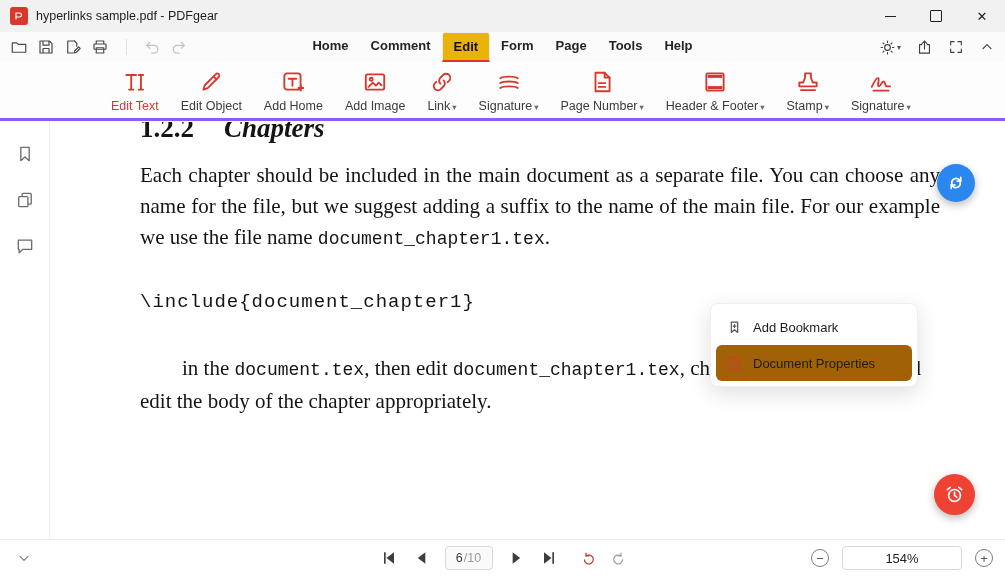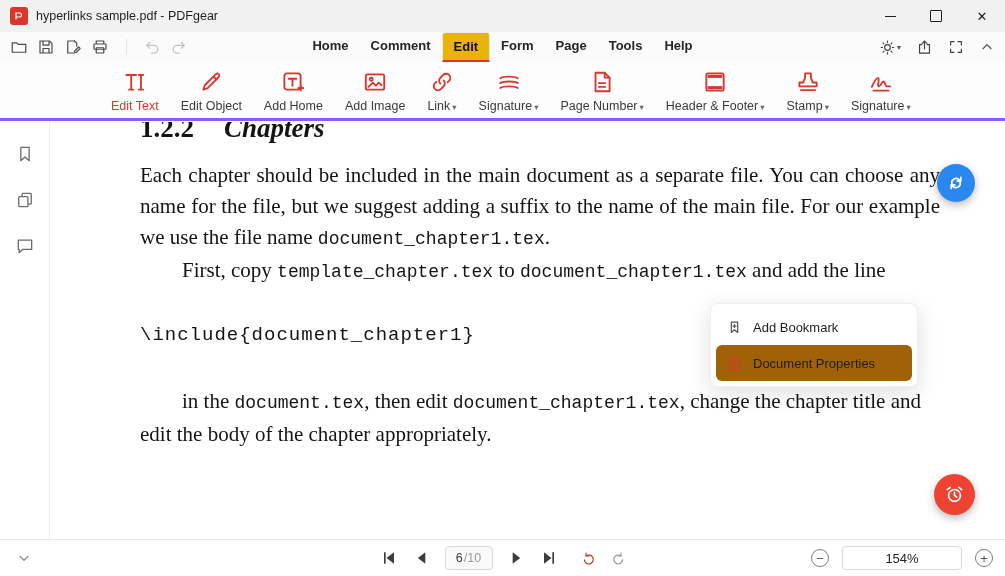--- a/index.html
+++ b/index.html
@@ -297,21 +297,20 @@
         </svg>
       </span>
   </div>
 
   <div class="content">
     <div class="doc">
       <div class="doc-heading">
         <span>1.2.2</span><span class="heading-word">Chapters</span>
       </div>
       <p class="para justify"><span>Each chapter should be included in the main document as a separate file. You can choose any name for the file, but we suggest adding a suffix to the name of the main file. For our example we use the file name </span><span class="mono">document_chapter1.tex</span><span>.</span></p>
-      <p class="para indent"><span>First, copy </span><span class="mono">template_chapter.tex</span><span> to </span><span class="mono">document_chapter1.tex</span><span> and add the line</span></p>
       <p class="codeline">\include{document_chapter1}</p>
       <p class="para indent p3"><span>in the </span><span class="mono">document.tex</span><span>, then edit </span><span class="mono">document_chapter1.tex</span><span>, change the chapter title and edit the body of the chapter appropriately.</span></p>
     </div>
 
     <div class="ctx-menu">
       <div class="ctx-item">
         <span class="ctx-ic-gray">
             <svg class="ic" width="17" height="17" viewBox="0 0 24 24" fill="none" stroke="currentColor" stroke-width="1.7" stroke-linecap="round" stroke-linejoin="round">
               <path d="M7.5 4.5h9V19l-4.5-3.8L7.5 19z"></path>
               <path d="M12 8v4M10 10h4"></path>

